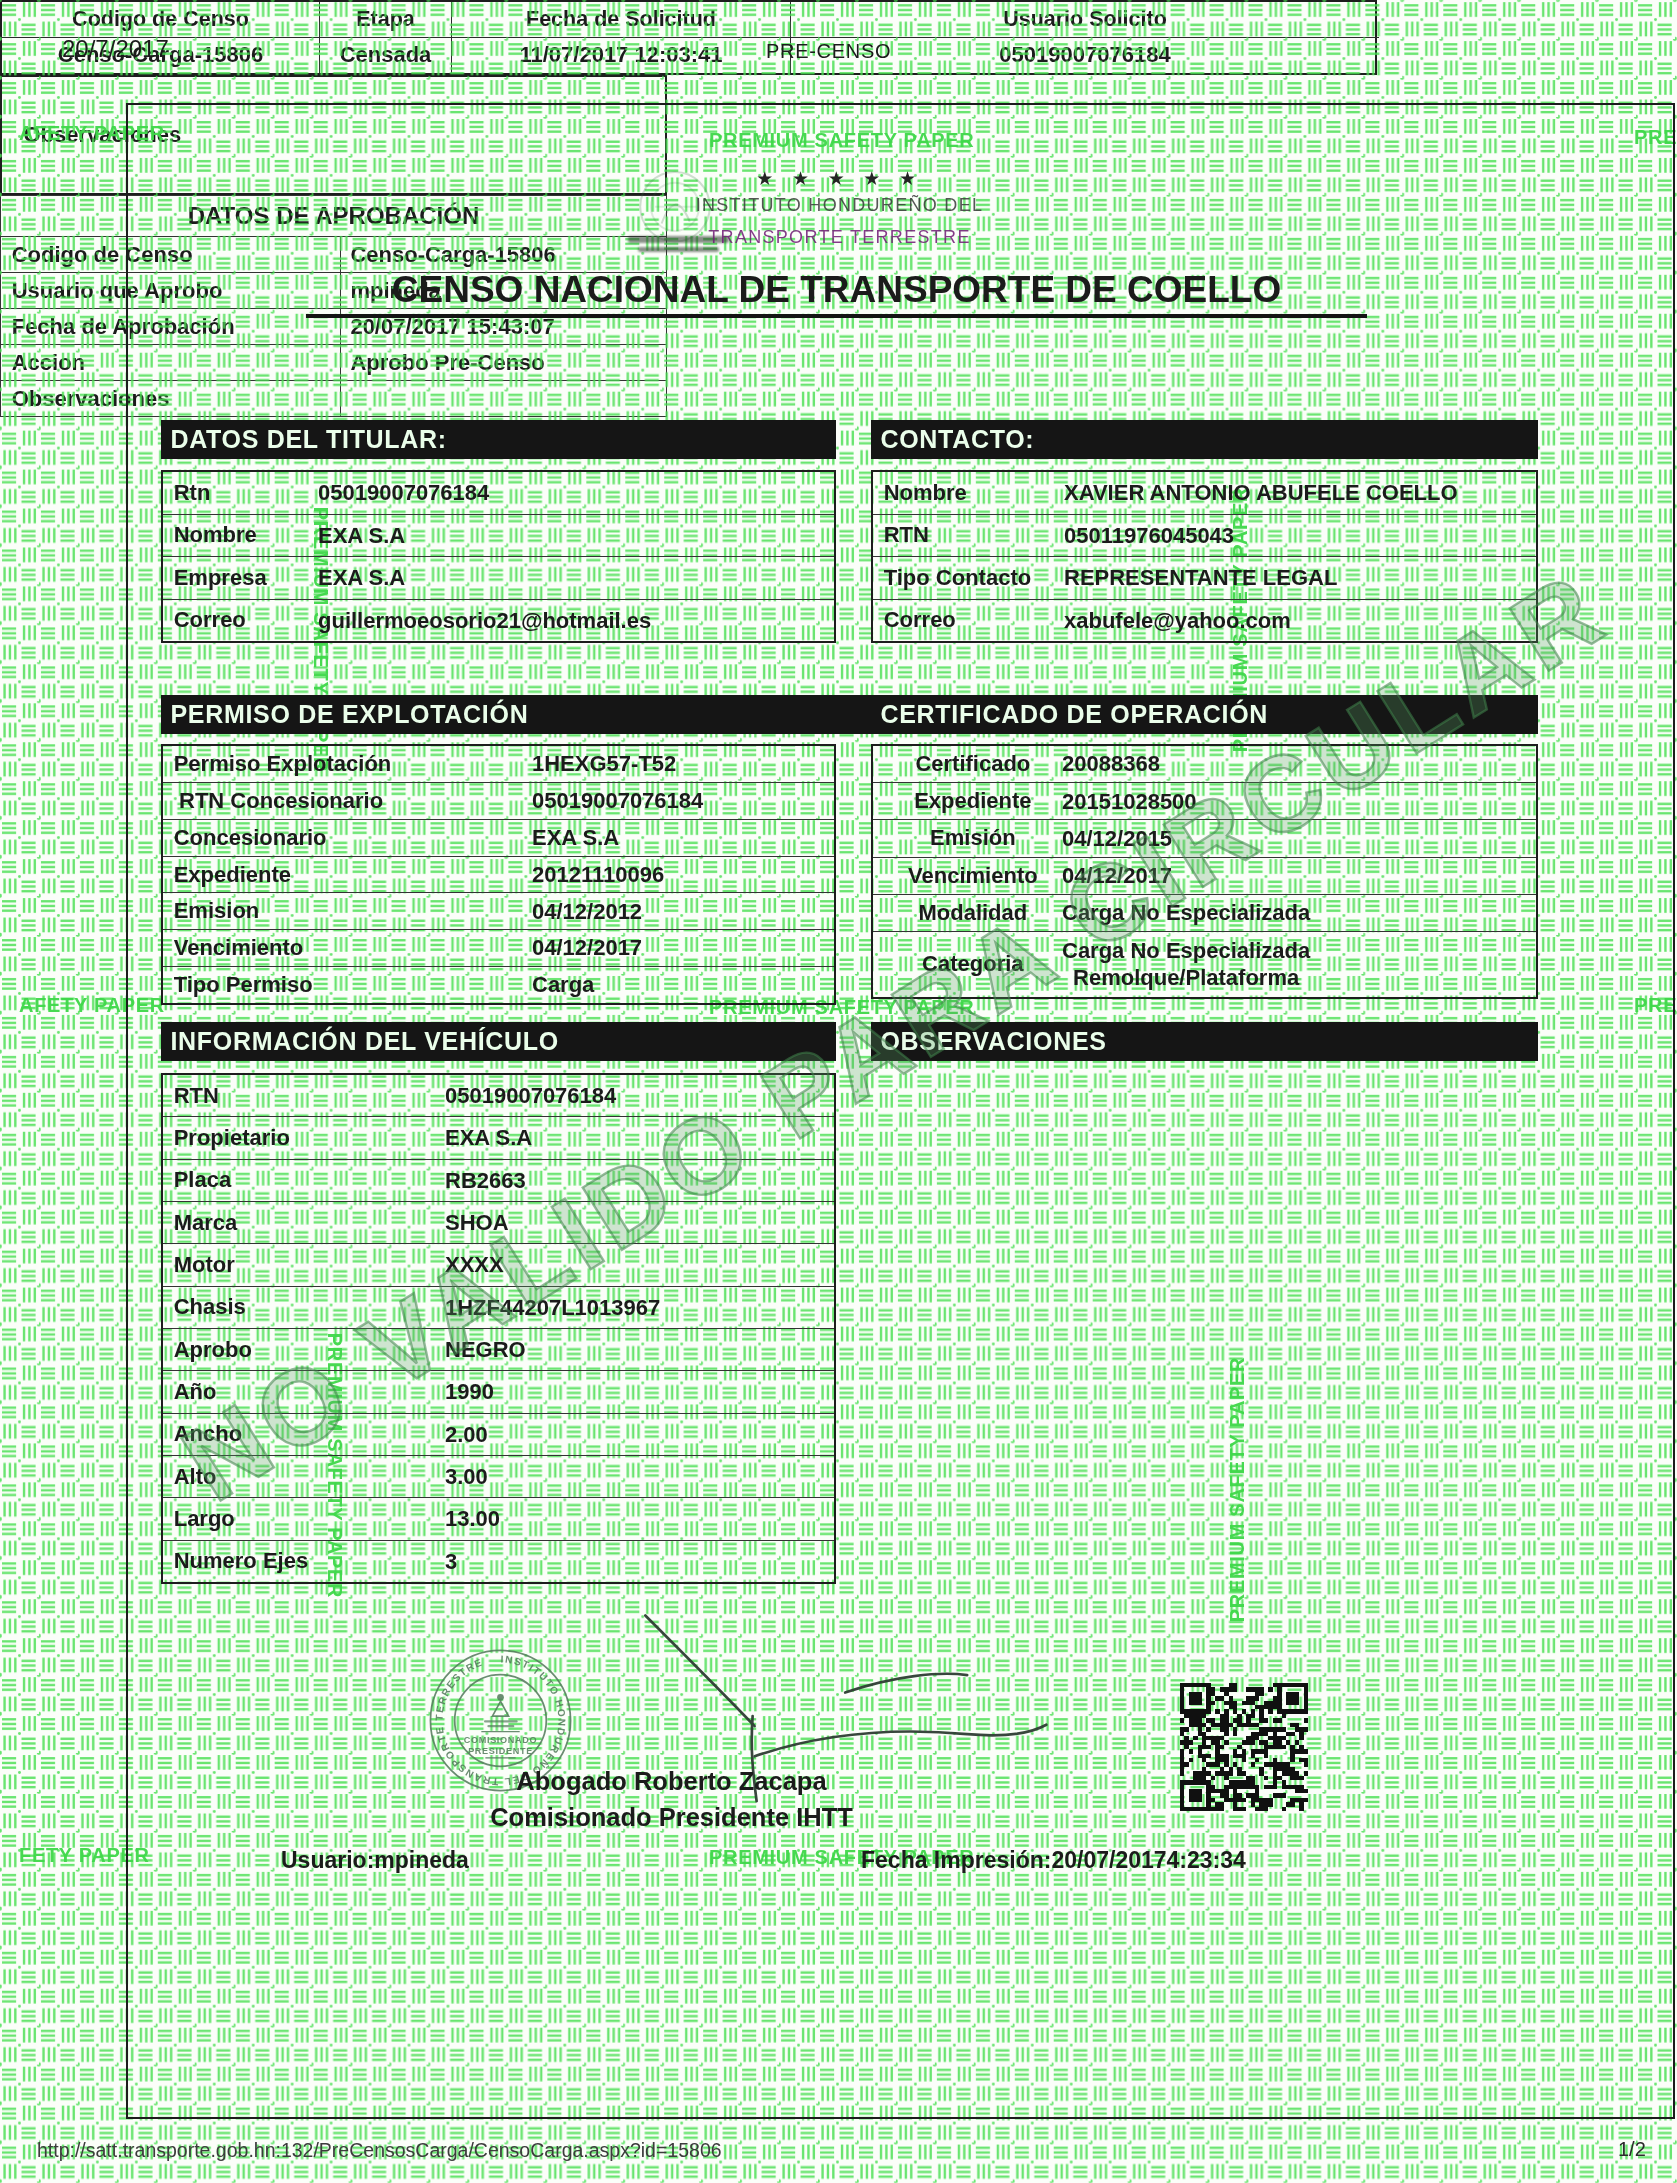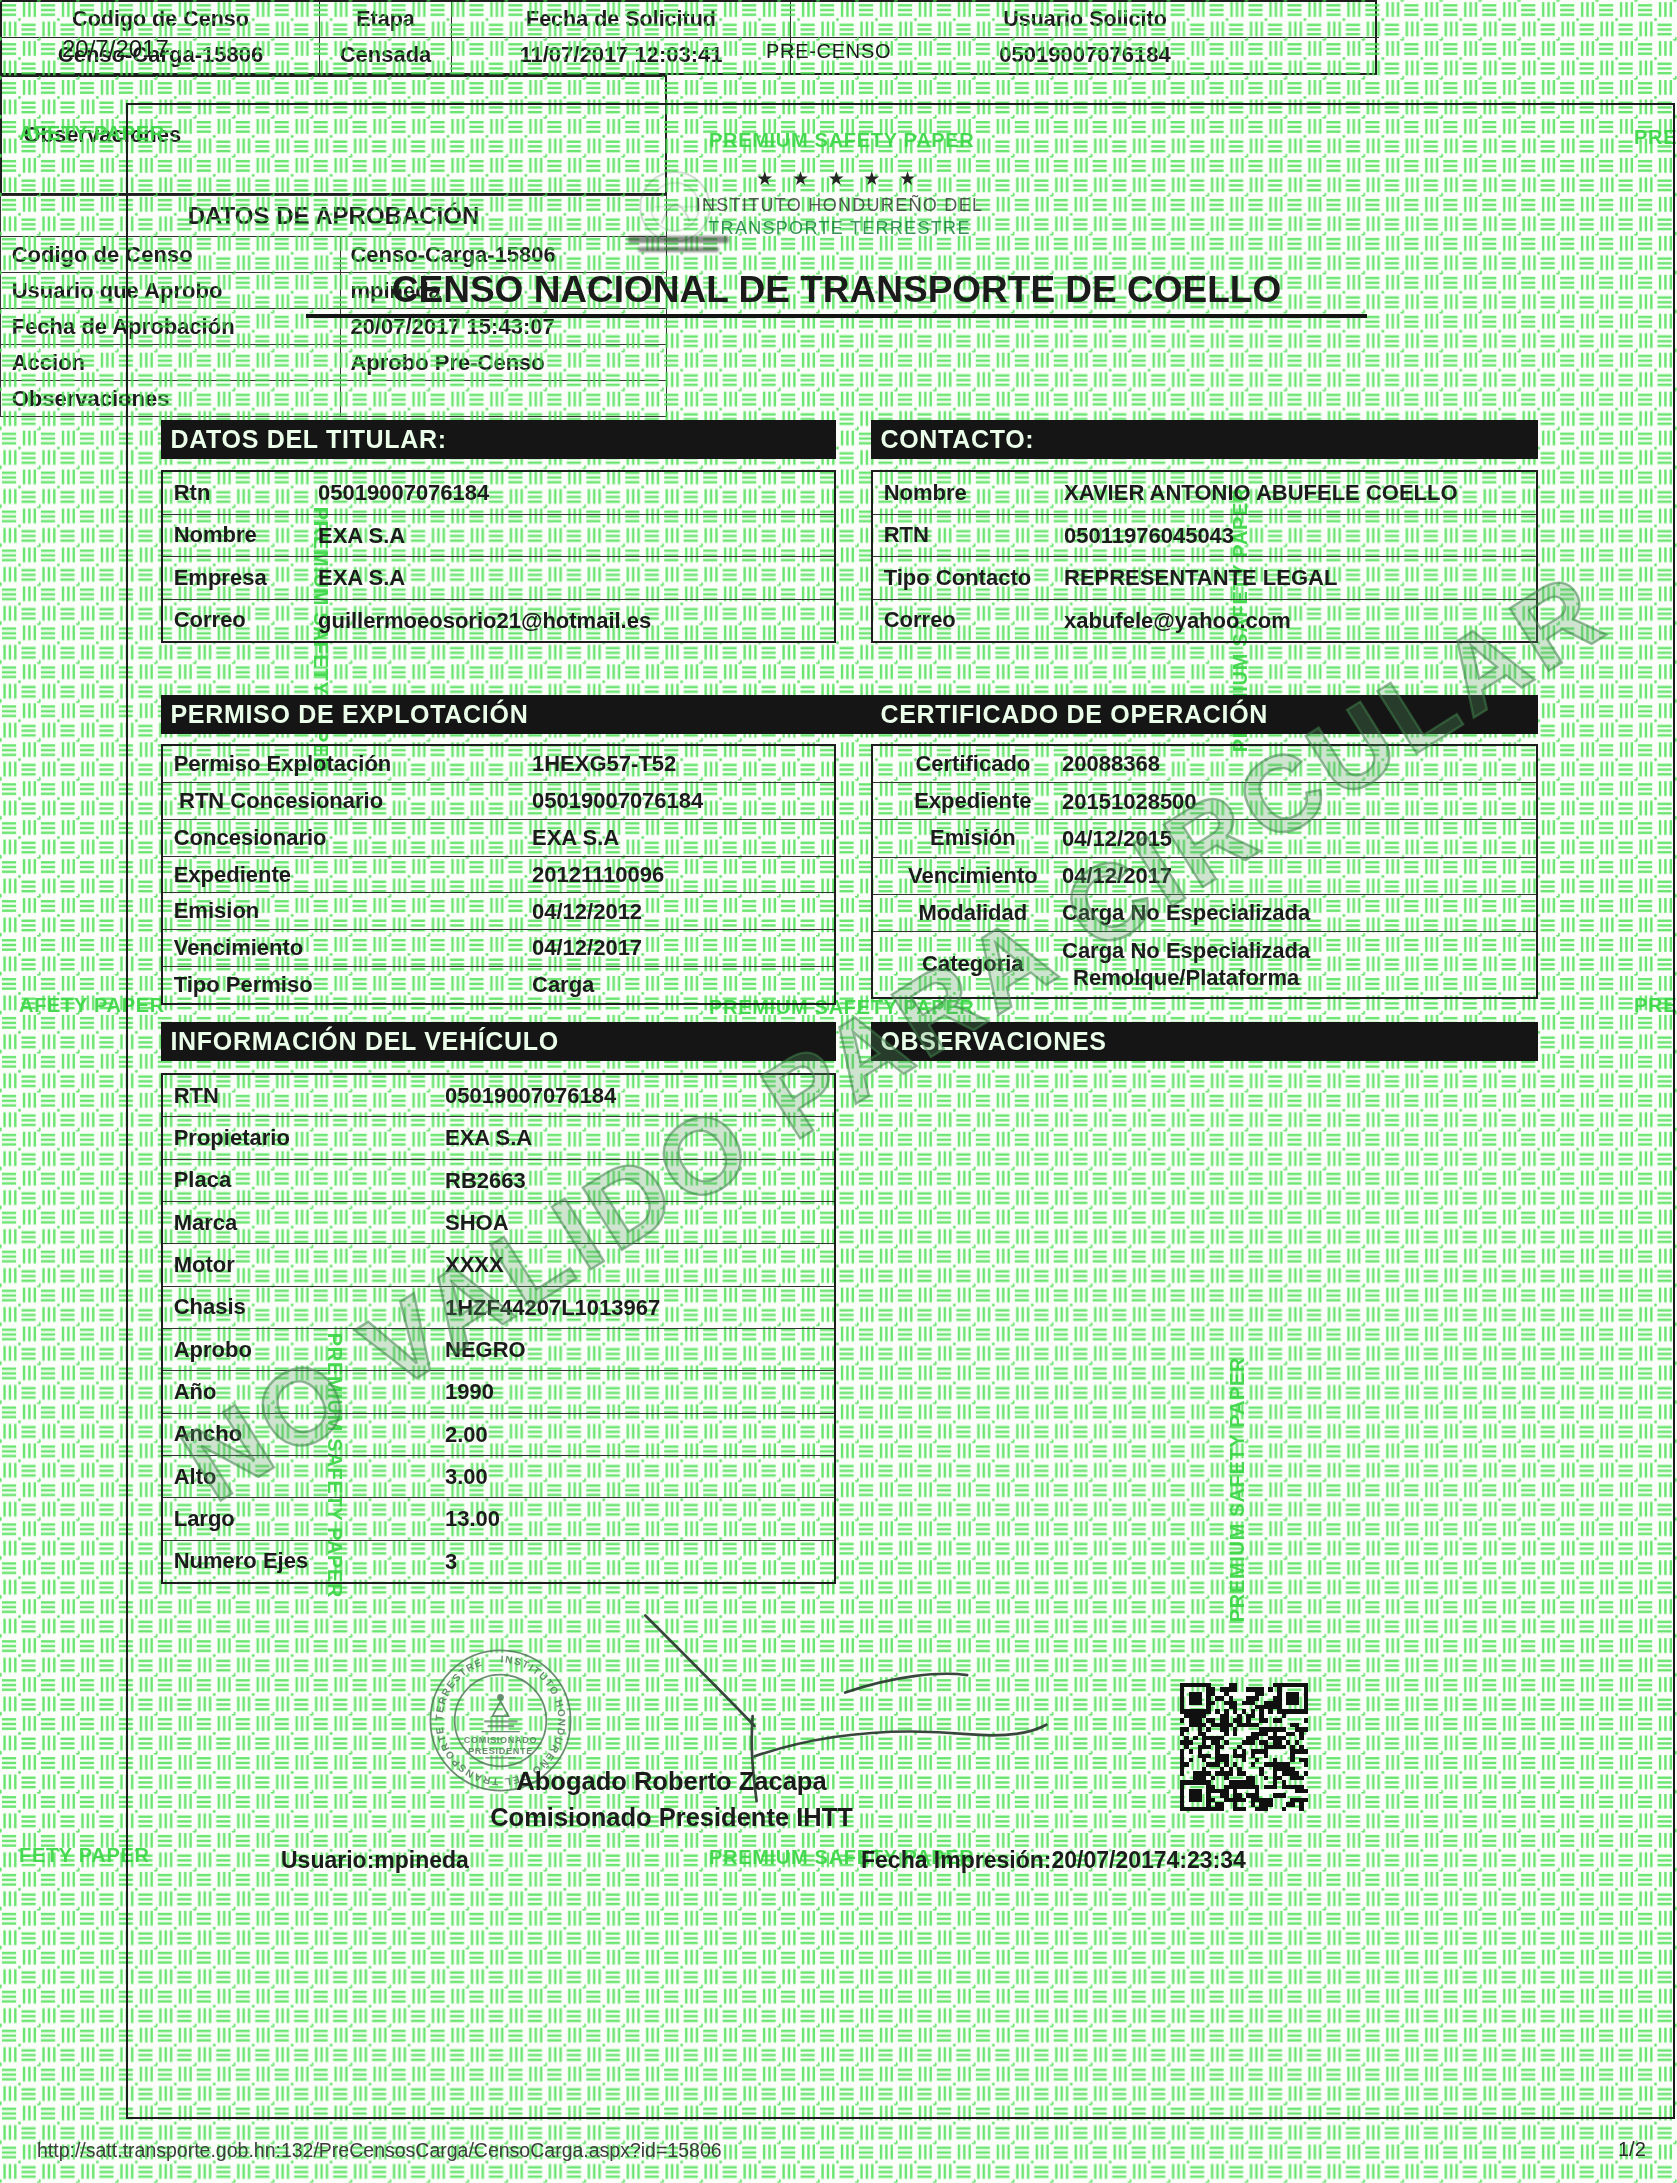--- a/index.html
+++ b/index.html
@@ -22,21 +22,21 @@
   #doc-frame{
     position:absolute;left:126px;top:103px;width:1545px;height:2012px;
     border:2.7px solid #1c1c1c;z-index:2;background:transparent;
   }
   .blacktext{color:#1b1b1b;}
   #print-date{left:62px;top:35px;font-size:24px;z-index:2;}
   #doc-kind{left:766px;top:40px;width:193px;text-align:left;font-size:20px;z-index:2;letter-spacing:0.7px;}
   
   #stars{left:705px;top:167px;width:269px;text-align:center;font-size:19px;letter-spacing:6.7px;z-index:2;color:#242424;}
   #inst-1{left:638px;top:195px;width:403px;text-align:center;font-size:18px;letter-spacing:1.3px;z-index:2;color:#3a3a3a;opacity:.85;font-weight:400;}
-  #inst-2{left:638px;top:218px;width:403px;text-align:center;font-size:18px;letter-spacing:1.3px;z-index:2;color:#15803d;opacity:.85;font-weight:400;}
+  #inst-2{left:638px;top:227px;width:403px;text-align:center;font-size:18px;letter-spacing:1.3px;z-index:2;color:#701a75;opacity:.85;font-weight:400;}
   #logo-faint{left:608px;top:160px;z-index:2;opacity:.45;}
   .smudge{position:absolute;background:#2c342c;opacity:.55;border-radius:2px;filter:blur(1.3px);z-index:2;}
   #main-title{
     left:306px;top:269px;width:1061px;z-index:2;text-align:center;
     font-size:37px;font-weight:800;letter-spacing:0px;
     border-bottom:4px solid #141414;padding-bottom:2.7px;
   }
   
   #summary-table{
     left:161px;top:336px;width:1377px;height:75px;z-index:2;

